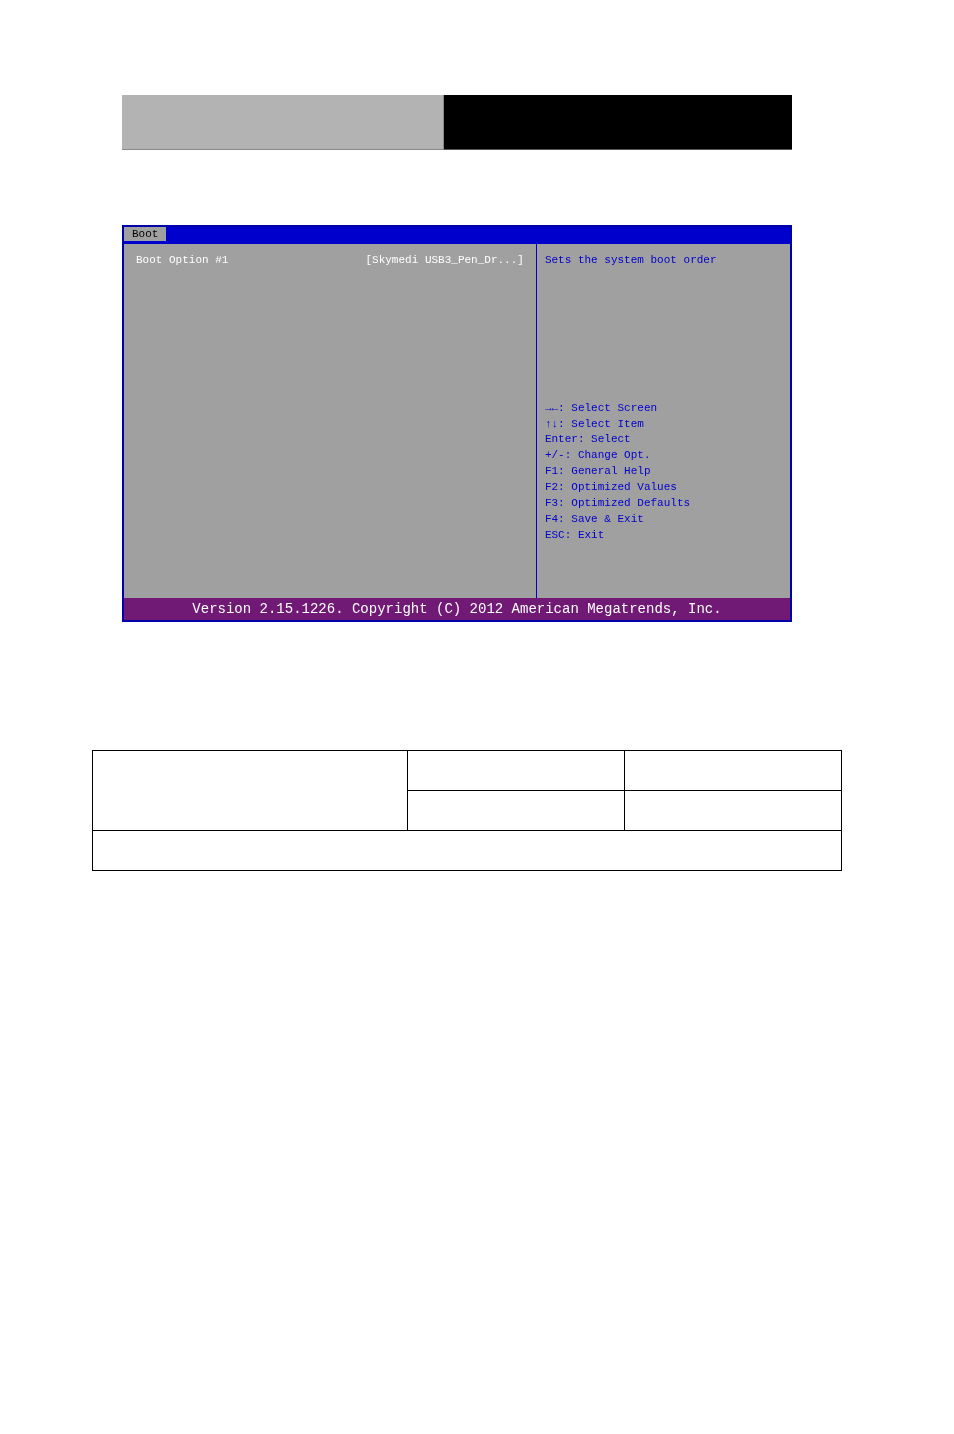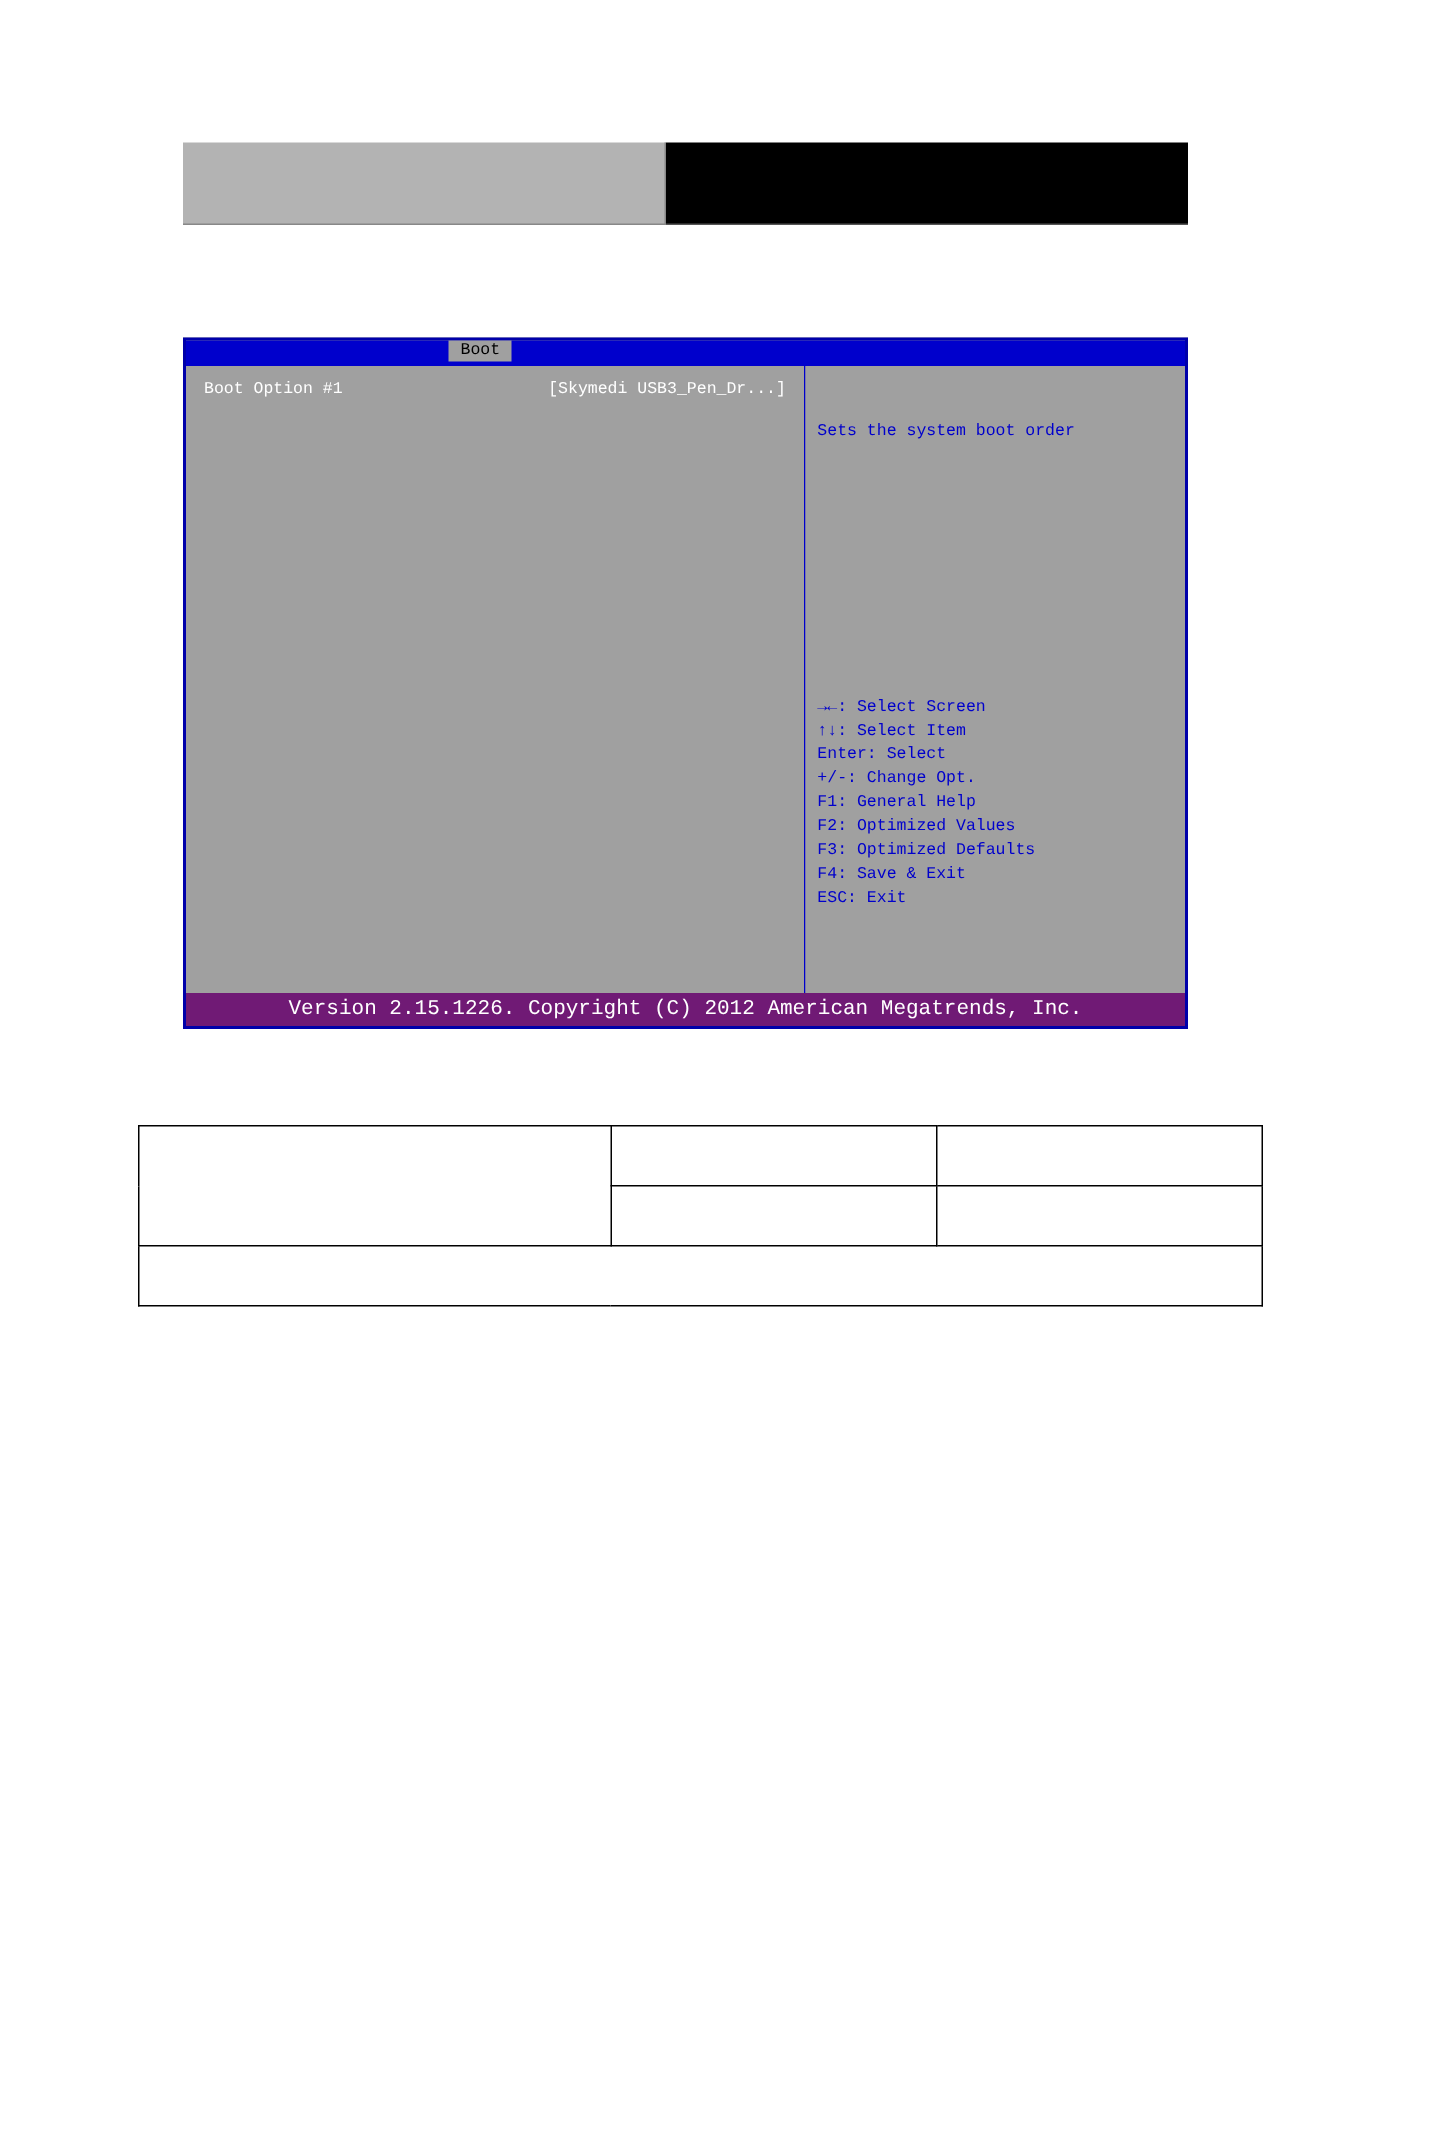--- a/index.html
+++ b/index.html
@@ -52,27 +52,26 @@
   
   .bios-tab-row {
     background: #0000cc;
     padding: 0 0 3px 0;
   }
   .bios-tab {
     display: inline-block;
     background: #a0a0a0;
     color: #000000;
     padding: 1px 8px;
-    margin-left: 175px;
     font-size: 11px;
   }
   
   .bios-body {
     display: flex;
-    height: 418px;
+    height: 354px;
   }
   
   .bios-main {
     width: 62%;
     background: #a0a0a0;
     border-right: 1px solid #0000cc;
     padding: 10px 12px;
     color: #ffffff;
   }
   
@@ -88,21 +87,20 @@
     background: #a0a0a0;
     padding: 10px 8px;
     display: flex;
     flex-direction: column;
     justify-content: space-between;
   }
   
   .bios-help-top {
     color: #0000cc;
     font-size: 11px;
-    margin-top: 28px;
   }
   
   .bios-help-bottom {
     color: #0000cc;
     font-size: 11px;
     line-height: 1.45;
     margin-bottom: 44px;
   }
   .bios-help-bottom div { white-space: nowrap; }
   

